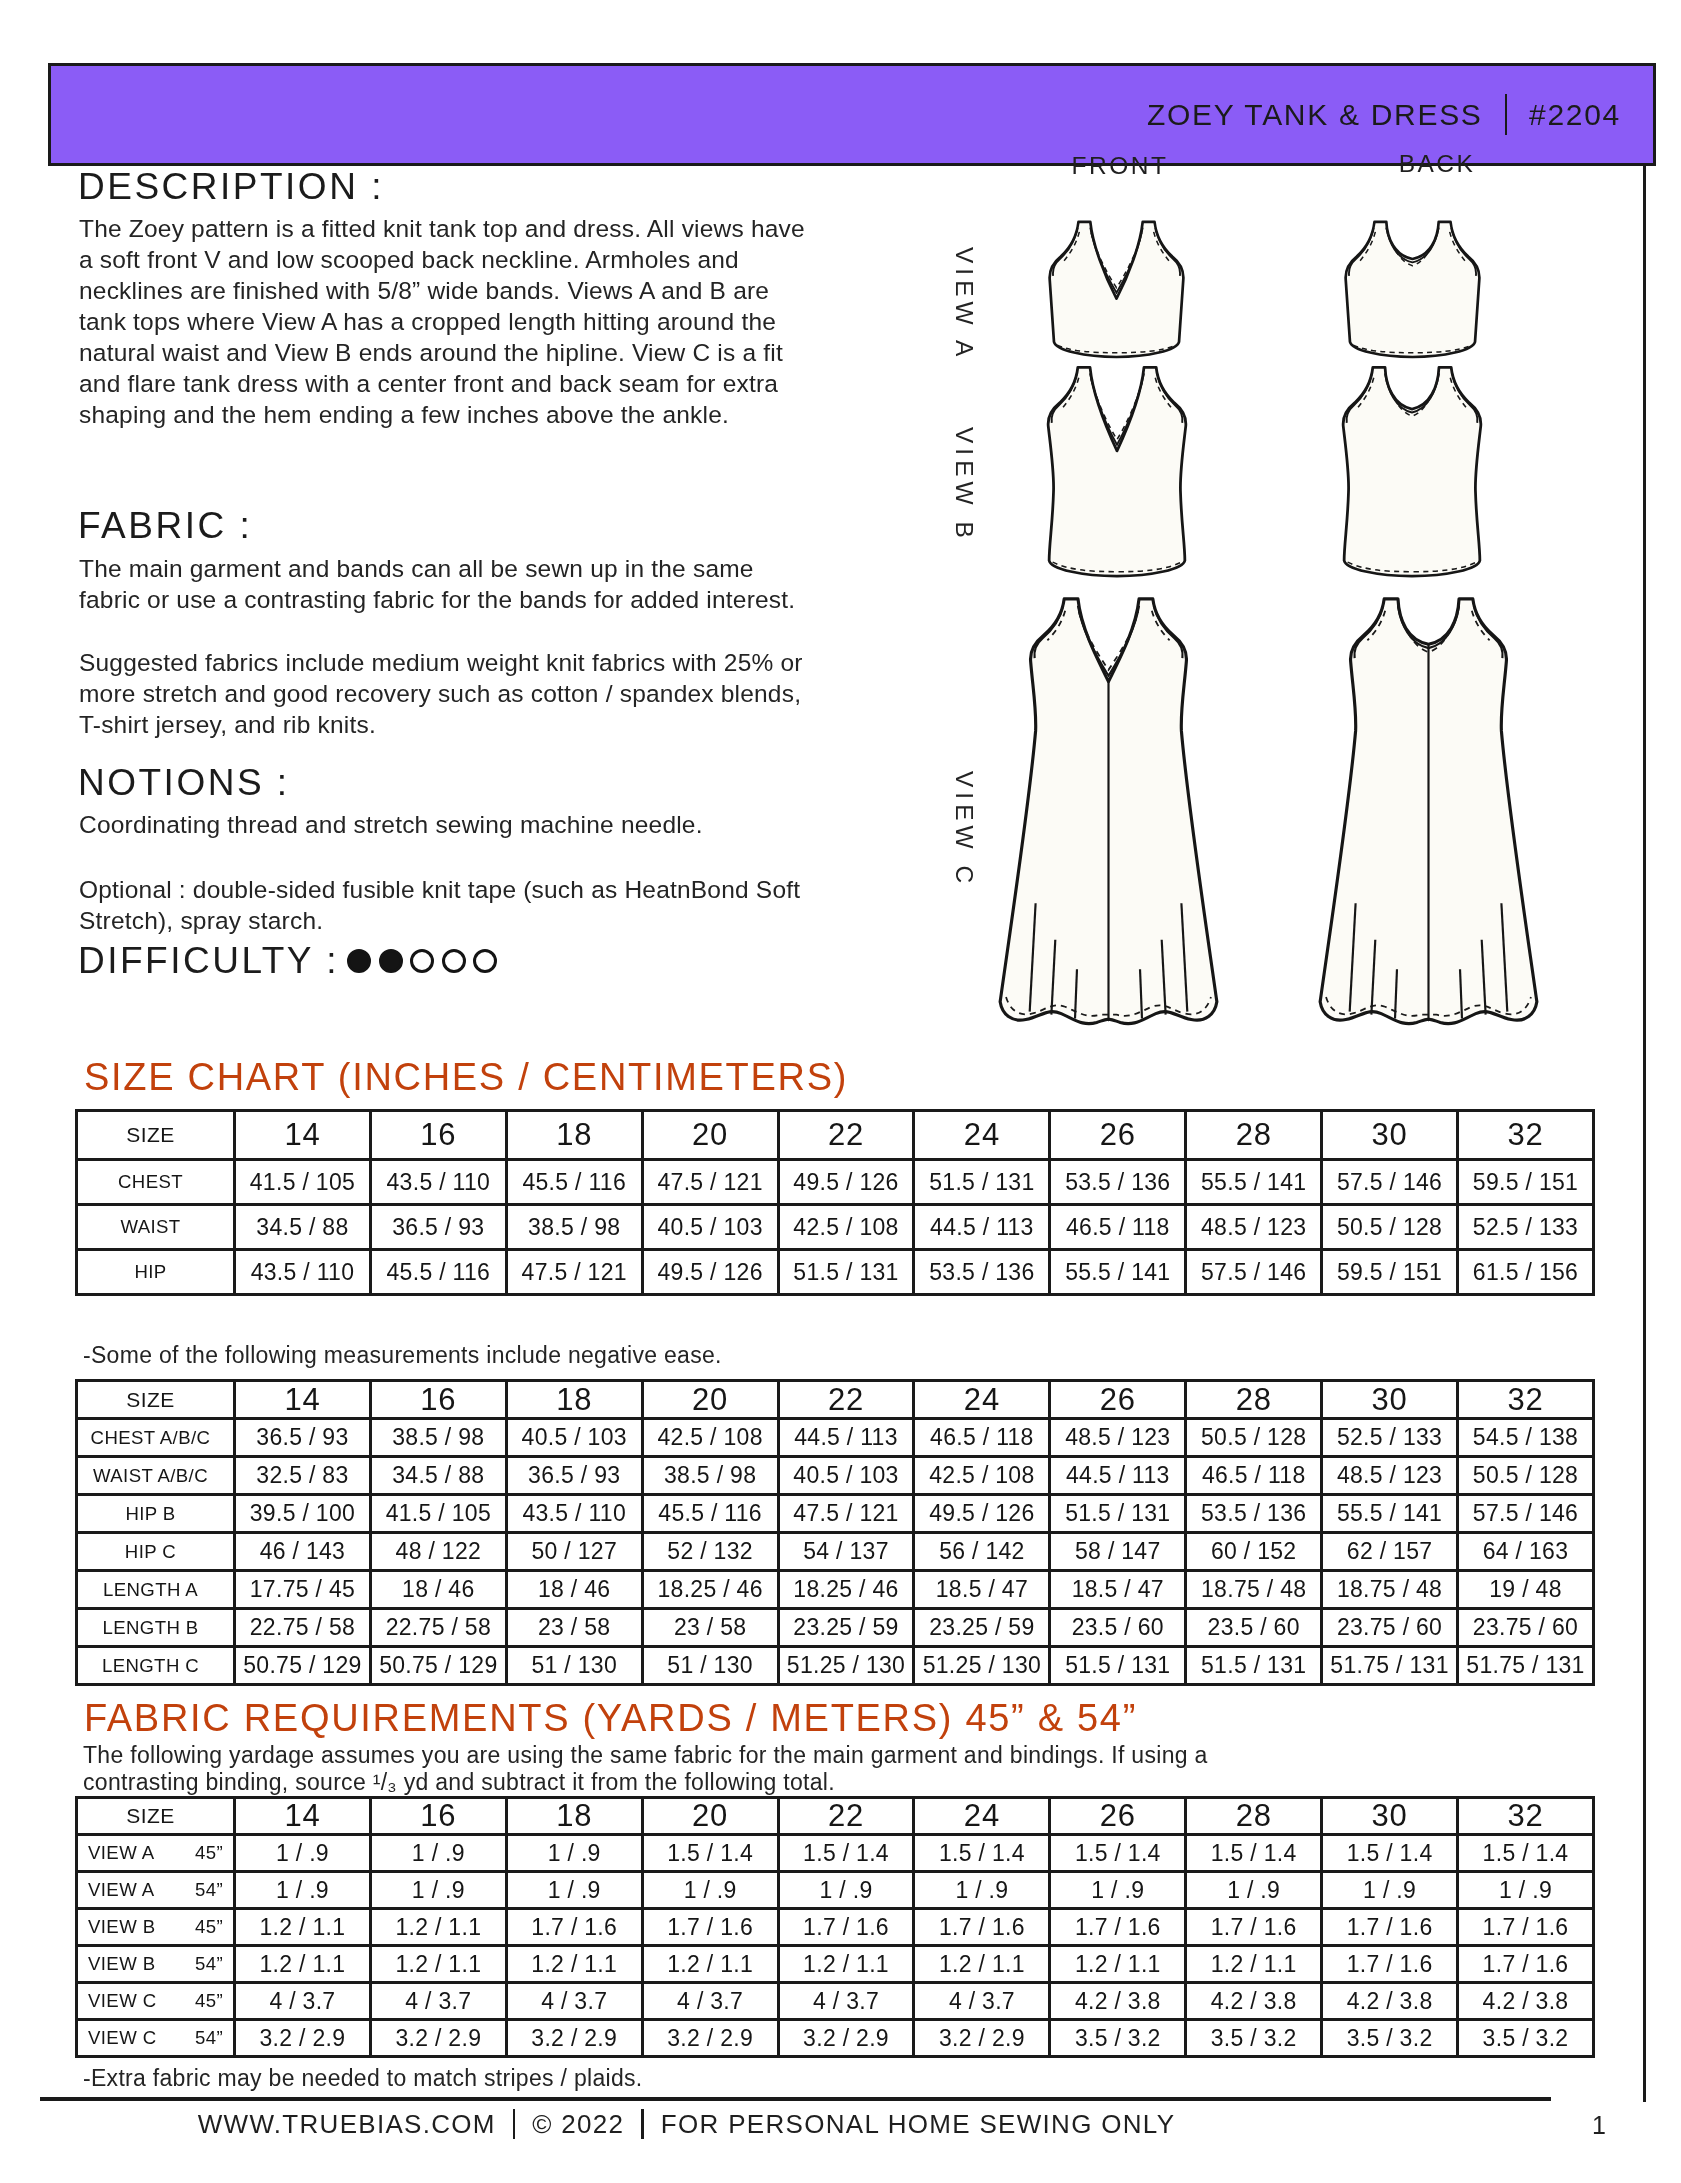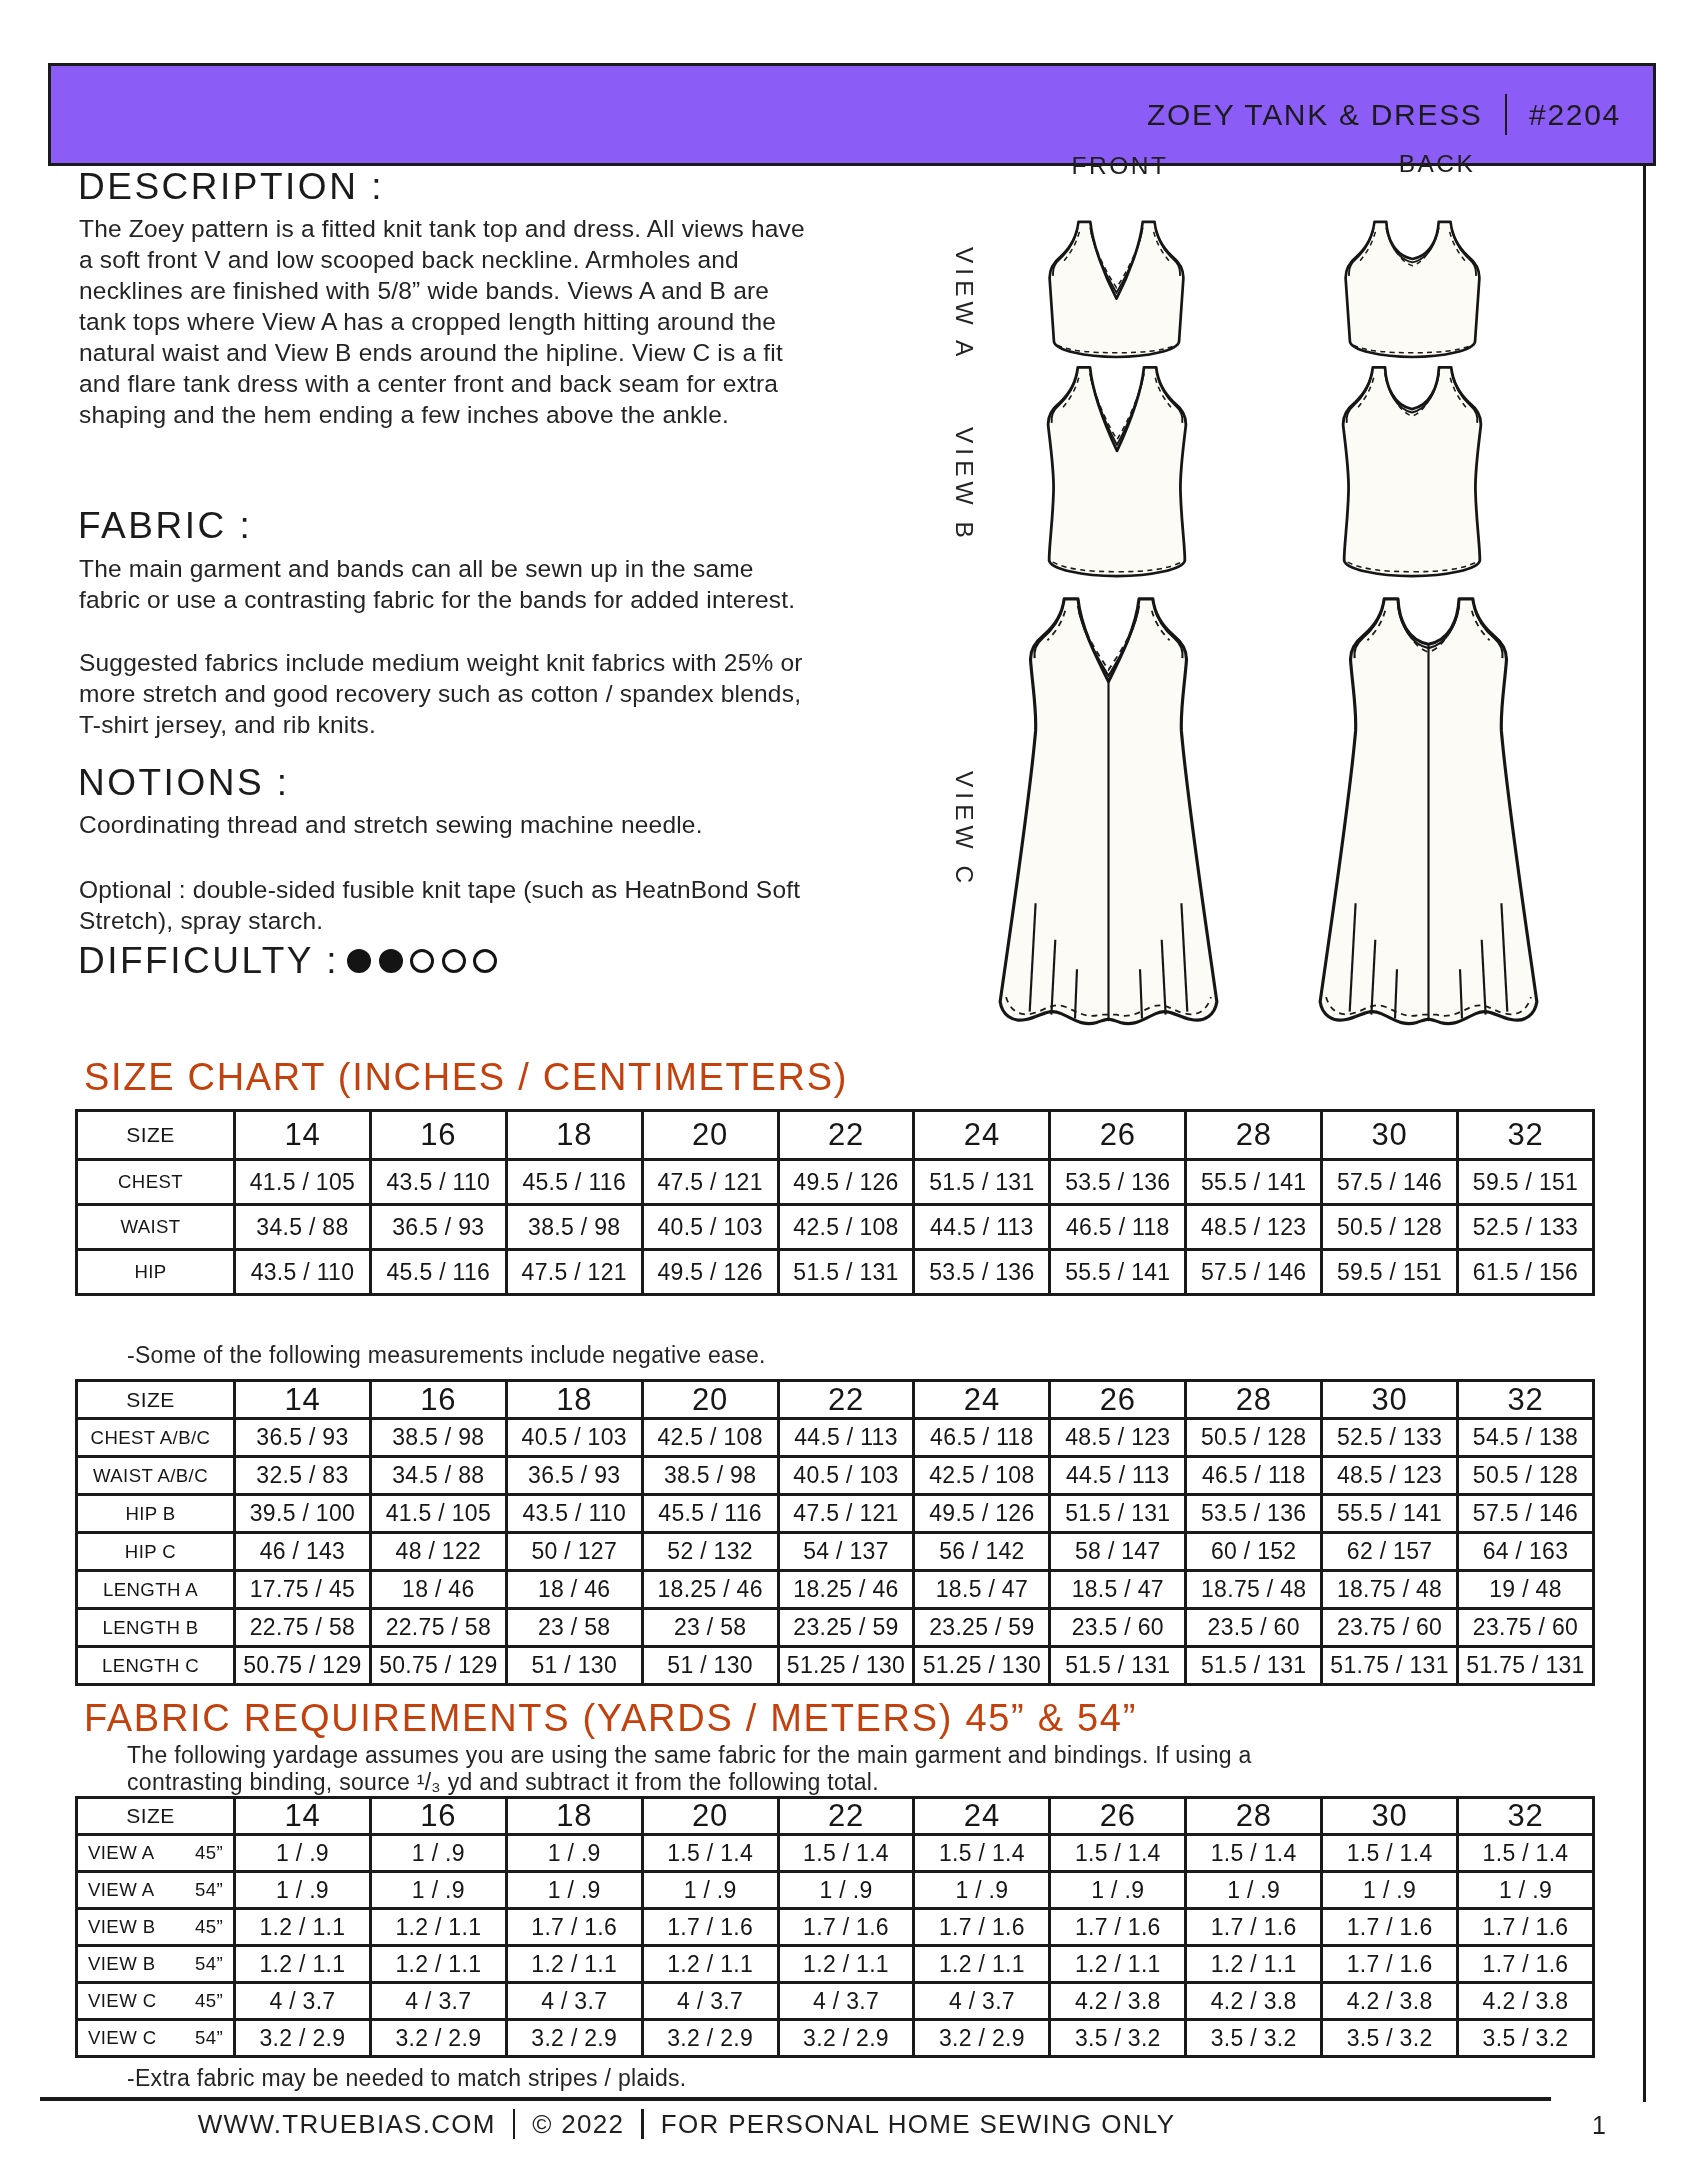--- a/index.html
+++ b/index.html
@@ -43,21 +43,21 @@
   #svg-b-front{left:1030px;top:362px;} #svg-b-back{left:1325px;top:362px;}
   #svg-c-front{left:990px;top:593px;} #svg-c-back{left:1310px;top:593px;}
   .garment .outline{fill:#fcfbf6;stroke:#161616;stroke-width:3.2;stroke-linejoin:round;}
   .garment .band{fill:none;stroke:#161616;stroke-width:2.2;}
   .garment .stitch{fill:none;stroke:#1a1a1a;stroke-width:1.8;stroke-dasharray:6 5;}
   .garment .seam{fill:none;stroke:#161616;stroke-width:2.2;}
 
   
   .table-title{position:absolute;left:84px;font-size:38px;letter-spacing:1.7px;color:#c2410c;}
   #t1-title{top:1056px;} #t2-title{top:1296px;} #t3-title{top:1697px;}
-  .table-note{position:absolute;left:83px;font-size:23px;letter-spacing:0.3px;color:#242424;margin-left:44px;}
+  .table-note{position:absolute;left:83px;font-size:23px;letter-spacing:0.3px;color:#242424;}
   #t2-note{top:1342px;} #t3-note1{top:1742px;} #t3-note2{top:1769px;} #extra-note{top:2065px;}
 
   table{position:absolute;left:75px;width:1520px;border-collapse:collapse;table-layout:fixed;background:#fff;}
   .t1{top:1109px;} .t2{top:1379px;} .t3{top:1796px;}
   col.lbl{width:158px;}
   td,th{border:3.4px solid #1a1a1a;text-align:center;font-weight:400;color:#161616;
         overflow:hidden;white-space:nowrap;padding:0;}
   .t1 td,.t1 th{height:42px;line-height:42px;}
   .t1 tr.head td,.t1 tr.head th{height:46px;line-height:46px;}
   .t2 td,.t2 th{height:35px;line-height:35px;}

